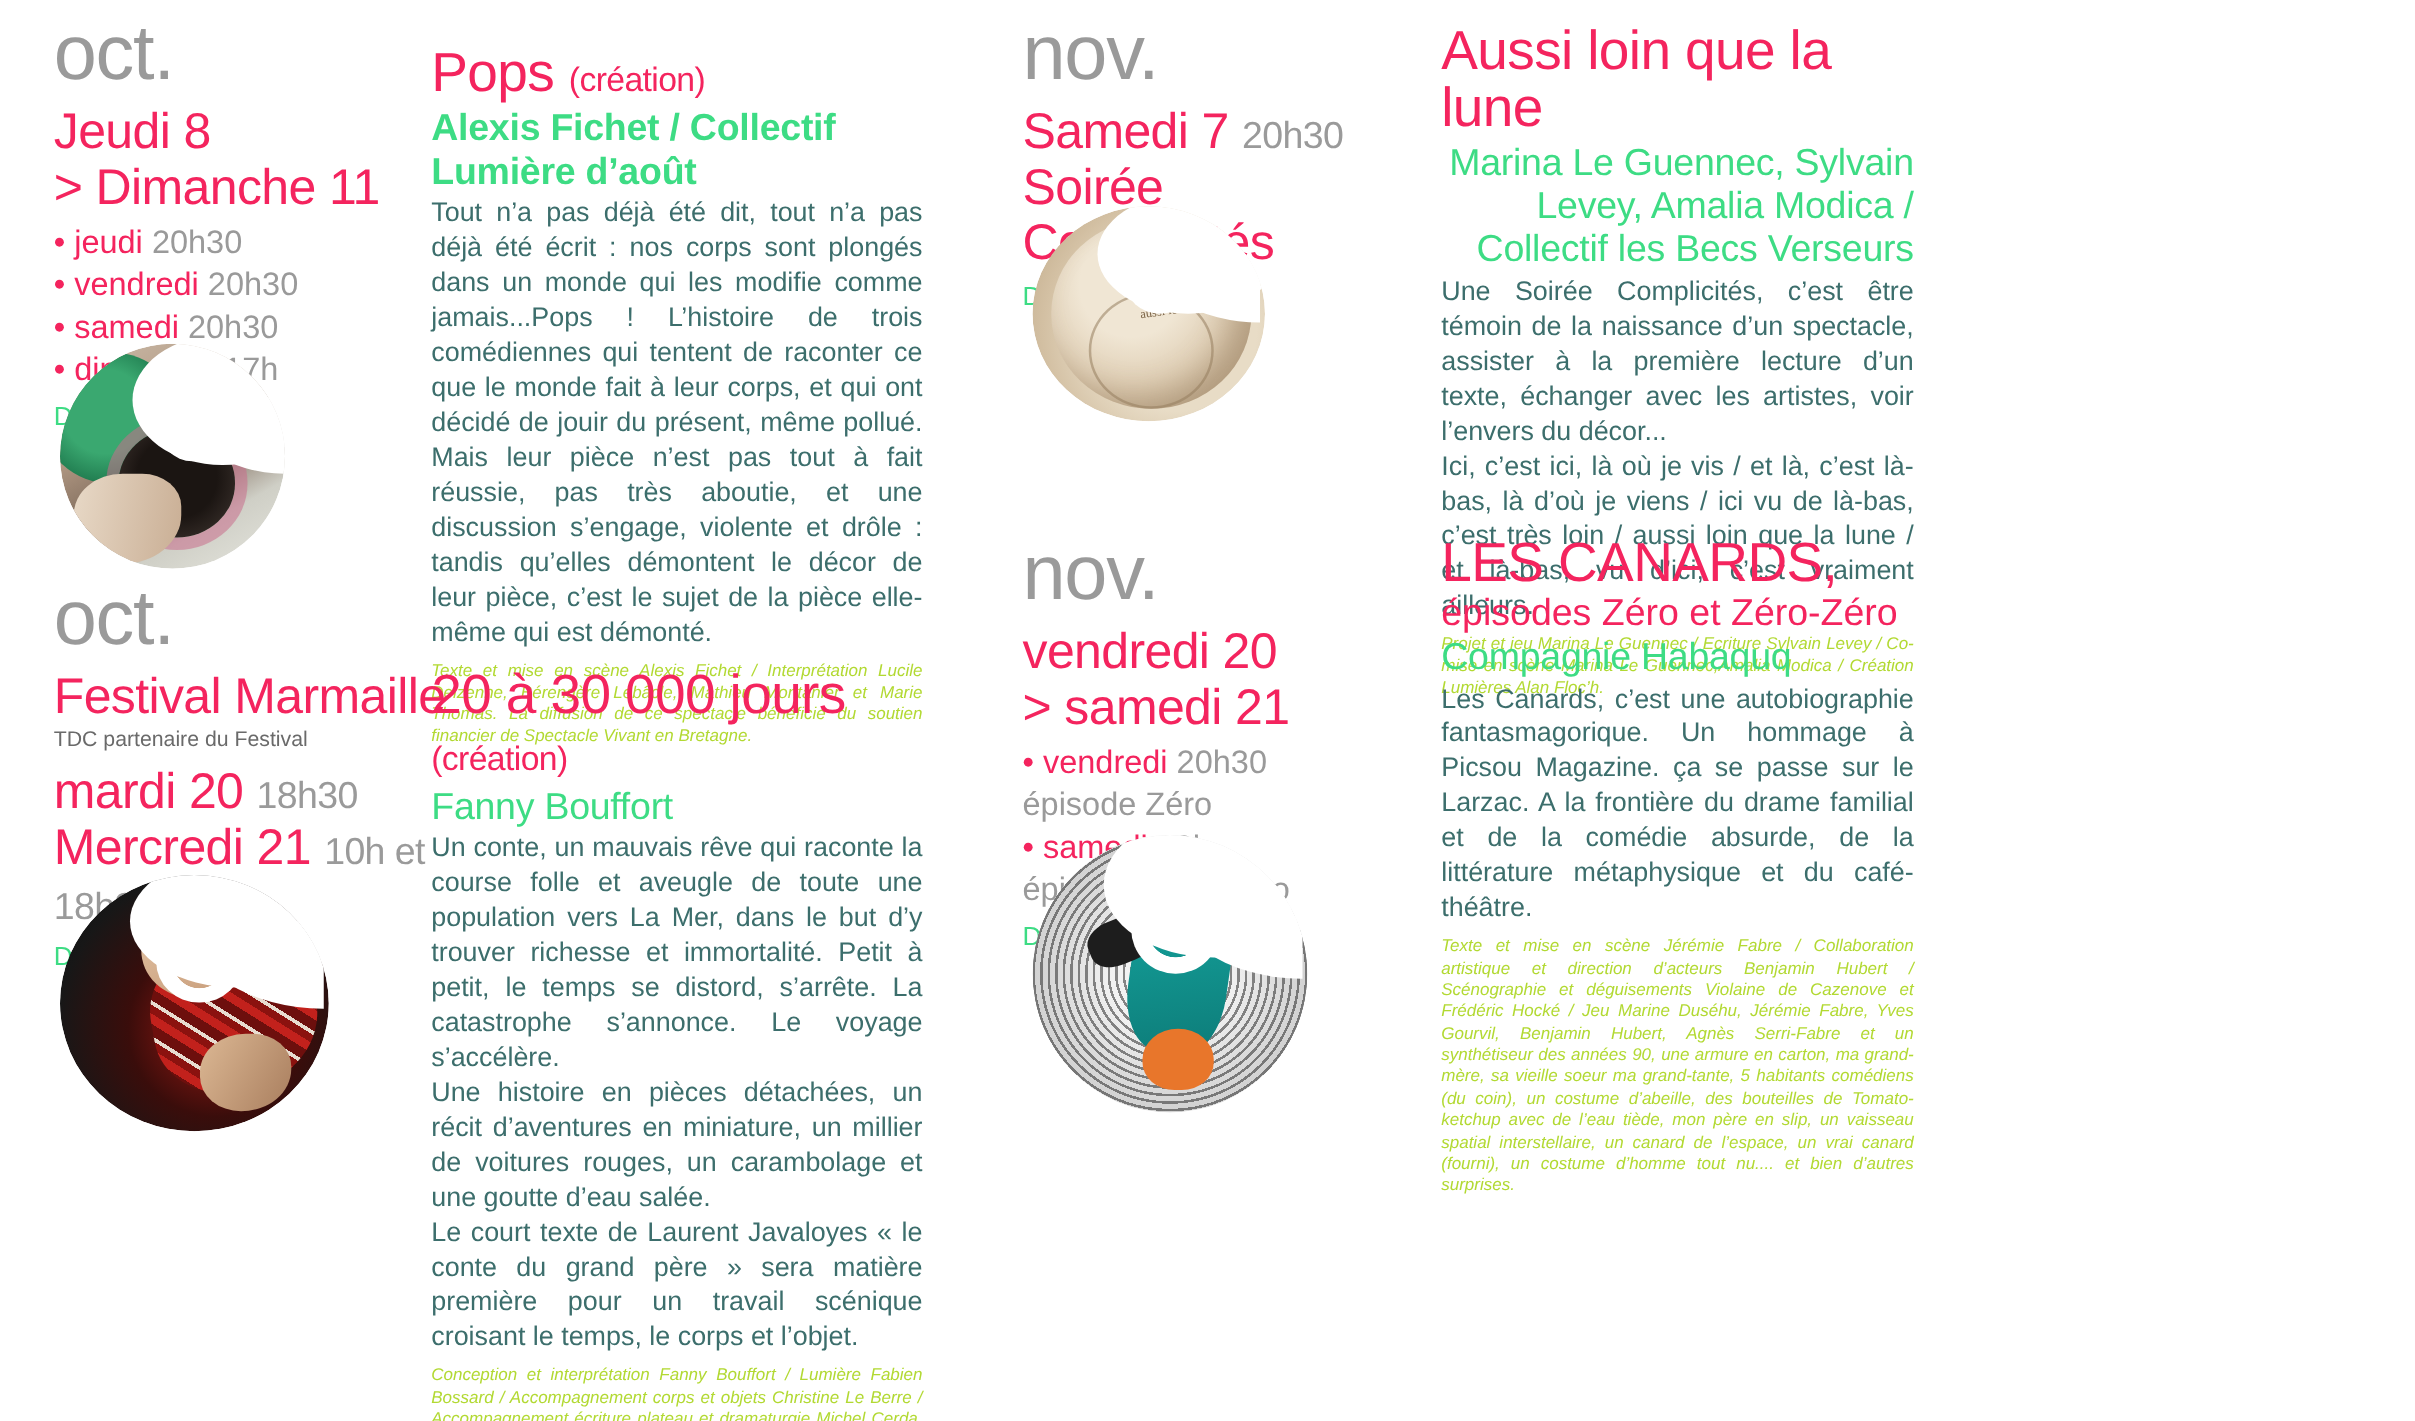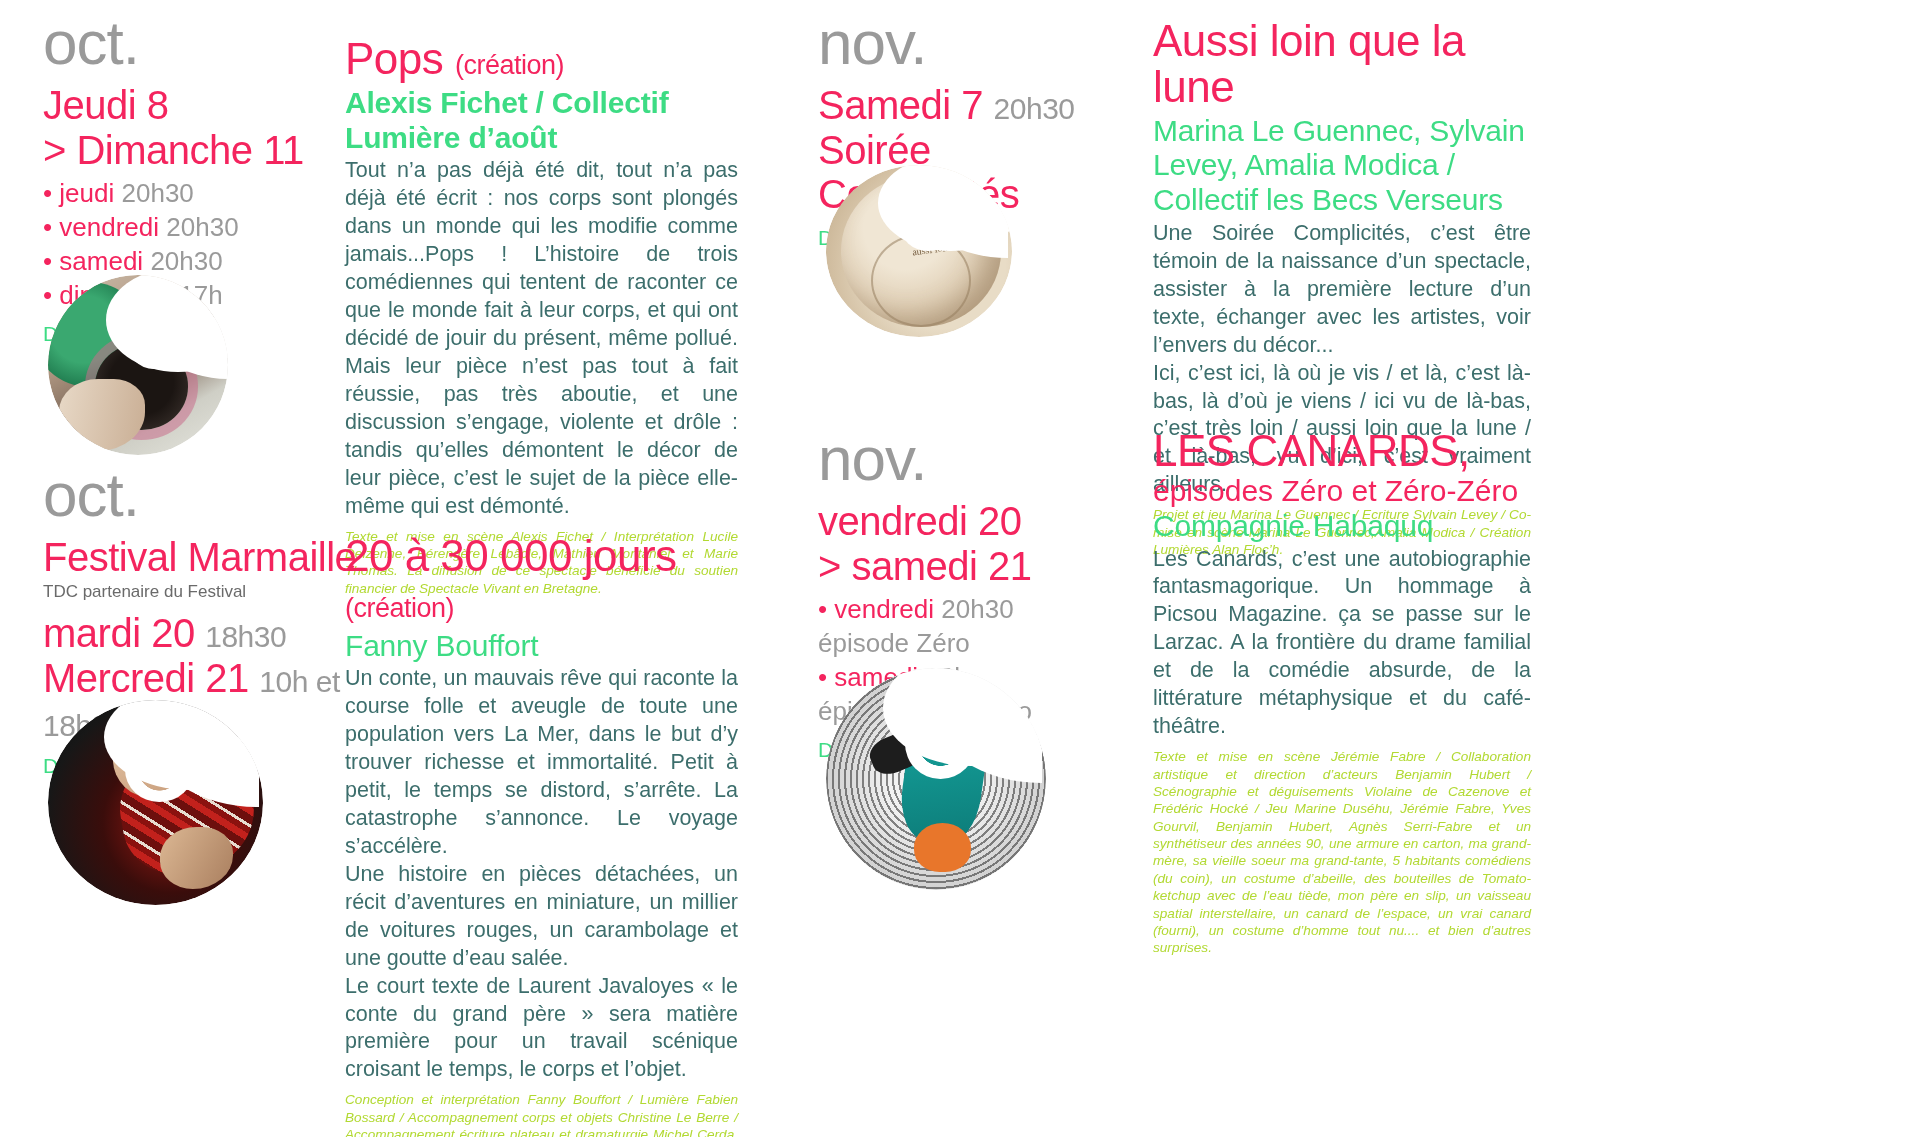--- a/index.html
+++ b/index.html
@@ -129,21 +129,21 @@
                   font-family:'Liberation Serif',serif;transform:rotate(-8deg);">aussi loin</div>
     </div>
     <div class="swirl" style="left:28%;top:-6%;width:78%;height:56%;"></div>
     <div class="swirl-tail" style="left:50%;top:22%;width:48%;height:32%;background:#fff;border-radius:0 0 0 100%;"></div>
     <div class="swirl" style="left:40%;top:20%;width:30%;height:30%;background:
            radial-gradient(circle at 50% 50%, rgba(0,0,0,0) 0 45%, #fff 46%);"></div>
   </div>
 
   <div class="col" style="left:1153px;top:18px;width:378px;">
     <div class="title">Aussi loin que la lune</div>
-    <div class="company" style="margin-top:4px;">Marina Le Guennec, Sylvain Levey, Amalia Modica / Collectif les Becs Verseurs</div>
+    <div class="company" style="margin-top:4px;text-align:right;">Marina Le Guennec, Sylvain Levey, Amalia Modica / Collectif les Becs Verseurs</div>
     <div class="body">
       <p>Une Soirée Complicités, c’est être témoin de la naissance d’un spectacle, assister à la première lecture d’un texte, échanger avec les artistes, voir l’envers du décor...</p>
       <p>Ici, c’est ici, là où je vis / et là, c’est là-bas, là d’où je viens / ici vu de là-bas, c’est très loin / aussi loin que la lune / et là-bas, vu d’ici, c’est vraiment ailleurs.</p>
     </div>
     <div class="credits">Projet et jeu Marina Le Guennec / Ecriture Sylvain Levey / Co-mise en scène Marina Le Guennec,Amalia Modica / Création Lumières Alan Floc’h.</div>
   </div>
 
   <div class="col" style="left:43px;top:466px;width:320px;">
     <div class="month">oct.</div>
     <div class="date-main" style="margin-top:10px;">Festival Marmaille</div>

